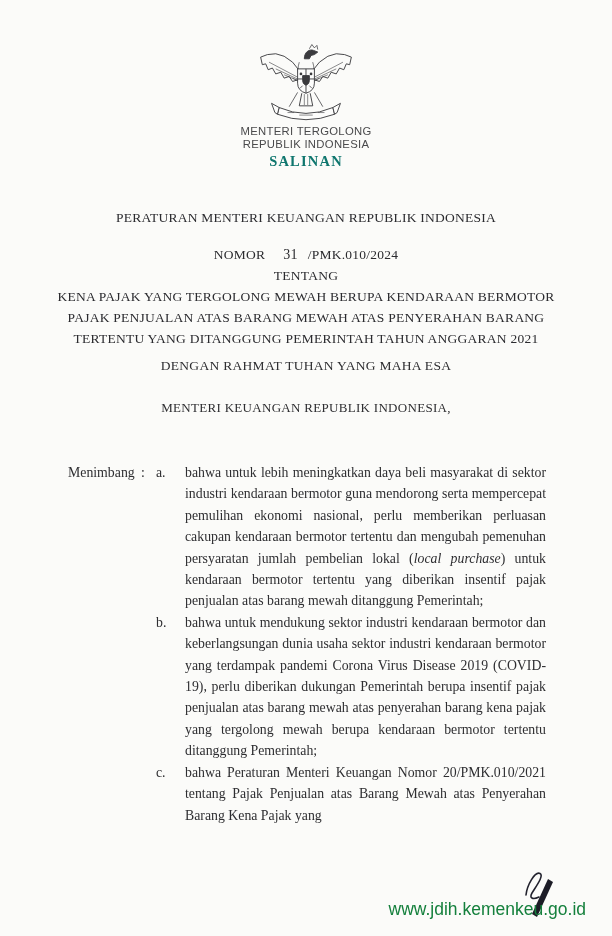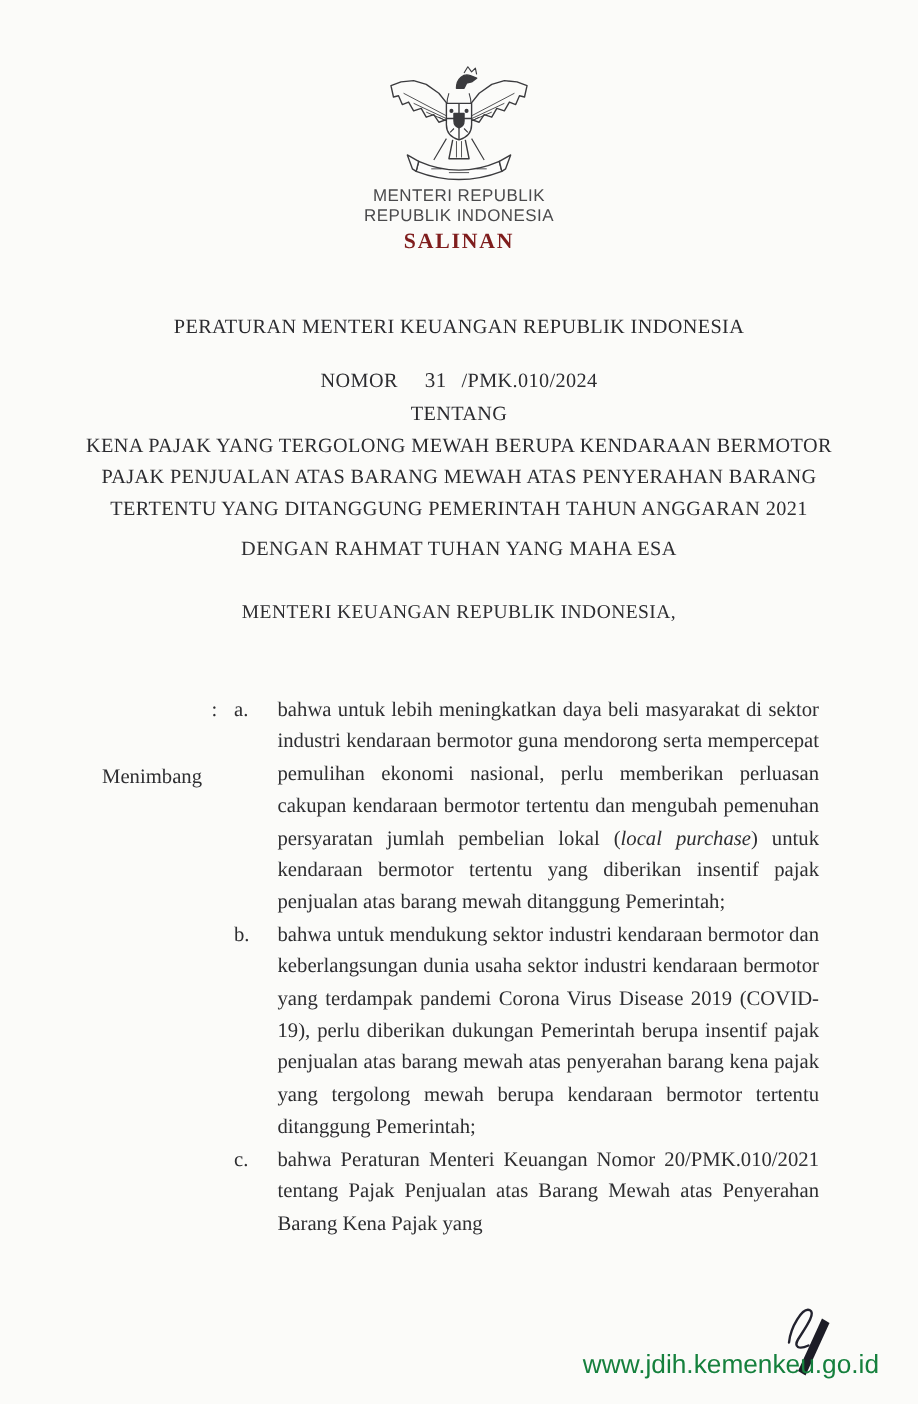--- a/index.html
+++ b/index.html
@@ -11,34 +11,34 @@
     overflow:hidden;
   }
   .abs{position:absolute;}
   .centered{left:0;right:0;text-align:center;}
 
   
   .emblem{top:42px;left:50%;transform:translateX(-50%);width:108px;height:84px;}
   .emblem svg{width:100%;height:100%;}
   .ministry{top:125px;font-family:"Liberation Sans",sans-serif;font-size:11.3px;
     line-height:13px;letter-spacing:.3px;color:#4a4a4c;}
-  .salinan{top:153px;font-size:14.5px;font-weight:bold;letter-spacing:1.2px;color:#7f1d1d;}
+  .salinan{top:153px;font-size:14.5px;font-weight:bold;letter-spacing:1.2px;color:#0f766e;}
 
   
   .title-block{top:207px;font-size:13.5px;line-height:21px;letter-spacing:.25px;color:#2b2b2f;}
   .nomor-number{display:inline-block;margin:16px 10px 0 18px;font-size:14px;font-family:Liberation Serif, serif;}
   .subject-line{white-space:nowrap;}
 
   .rahmat{top:358px;font-size:13.5px;letter-spacing:.3px;}
   .authority{top:400px;font-size:13px;letter-spacing:.3px;}
 
   
   .menimbang{top:462px;left:68px;width:478px;display:flex;
     font-size:13.8px;line-height:21.4px;}
-  .m-head{width:73px;flex:none;margin-top:45px;}
+  .m-head{width:73px;flex:none;}
   .m-colon{width:15px;flex:none;}
   .m-items{flex:1;min-width:0;}
   .m-item{display:flex;}
   .m-label{width:29px;flex:none;}
   .m-text{flex:1;min-width:0;text-align:justify;}
   .m-text em{}
 
   
   .paraf{top:864px;right:50px;width:48px;height:54px;}
   .footer-link{top:899px;right:26px;
@@ -93,21 +93,21 @@
     <g>
       <path d="M28,78 Q60,92 92,78 L94,86 Q60,99 26,86 Z" fill="#fdfdfc"></path>
       <path d="M28,78 L19,73 L23,84 L26,86 Z" fill="#fdfdfc"></path>
       <path d="M92,78 L101,73 L97,84 L94,86 Z" fill="#fdfdfc"></path>
       <path d="M38,84 h8 M52,87 h16 M74,84 h8" stroke-width="0.7"></path>
     </g>
   </svg>
 </div>
 
 <div class="abs centered ministry">
-  <div>MENTERI REPUBLIK</div>
+  <div>MENTERI TERGOLONG</div>
   <div>REPUBLIK INDONESIA</div>
 </div>
 
 <div class="abs centered salinan">SALINAN</div>
 
 <div class="abs centered title-block">
   <div>PERATURAN MENTERI KEUANGAN REPUBLIK INDONESIA</div>
   <div>
     <span>NOMOR</span><span class="nomor-number">31</span><span>/PMK.010/2024</span>
   </div>

